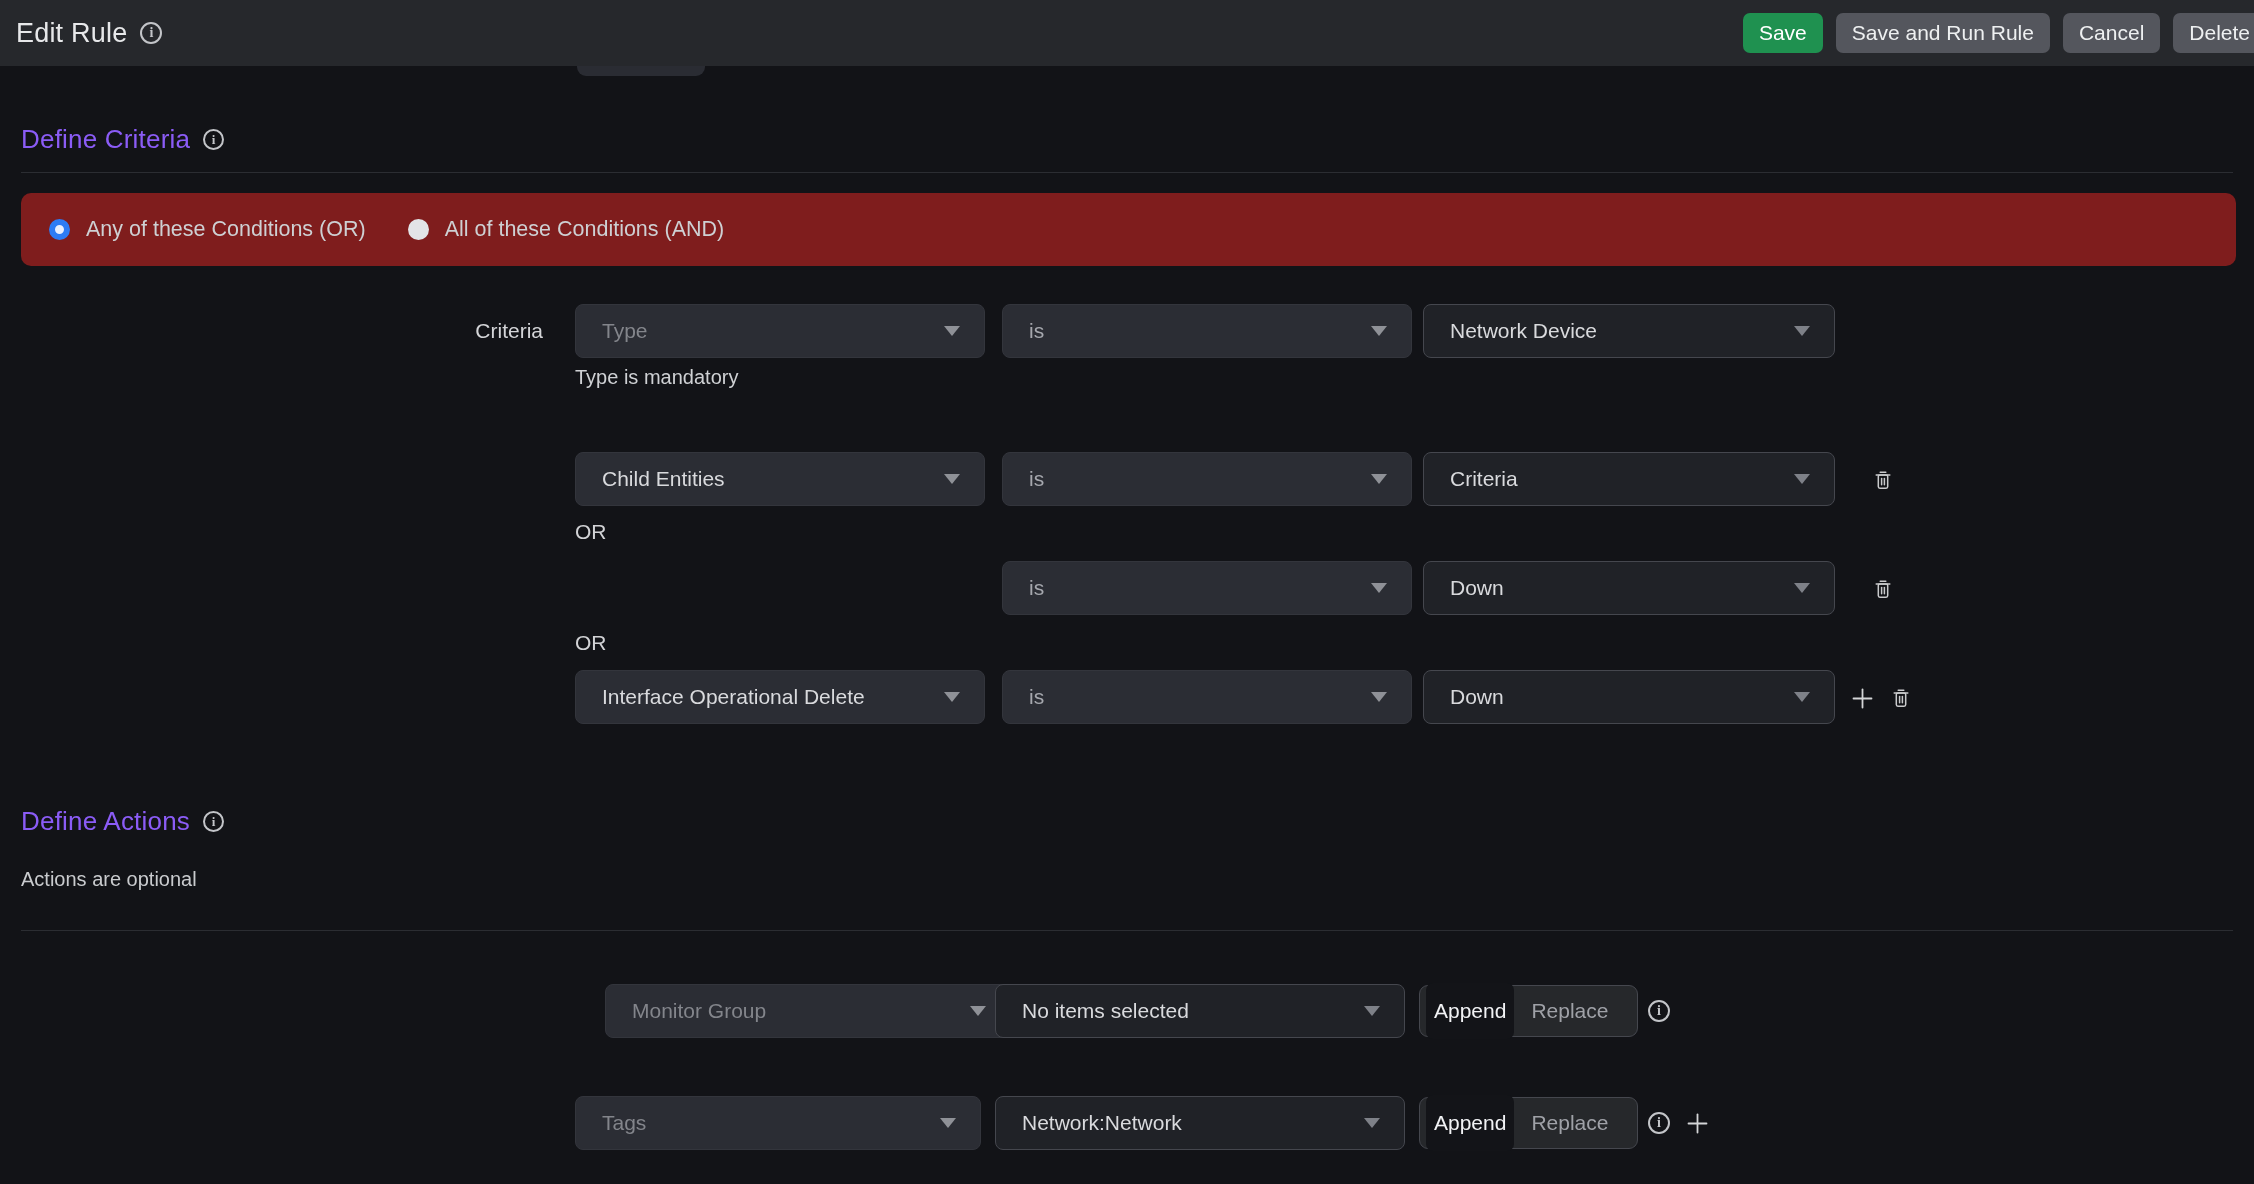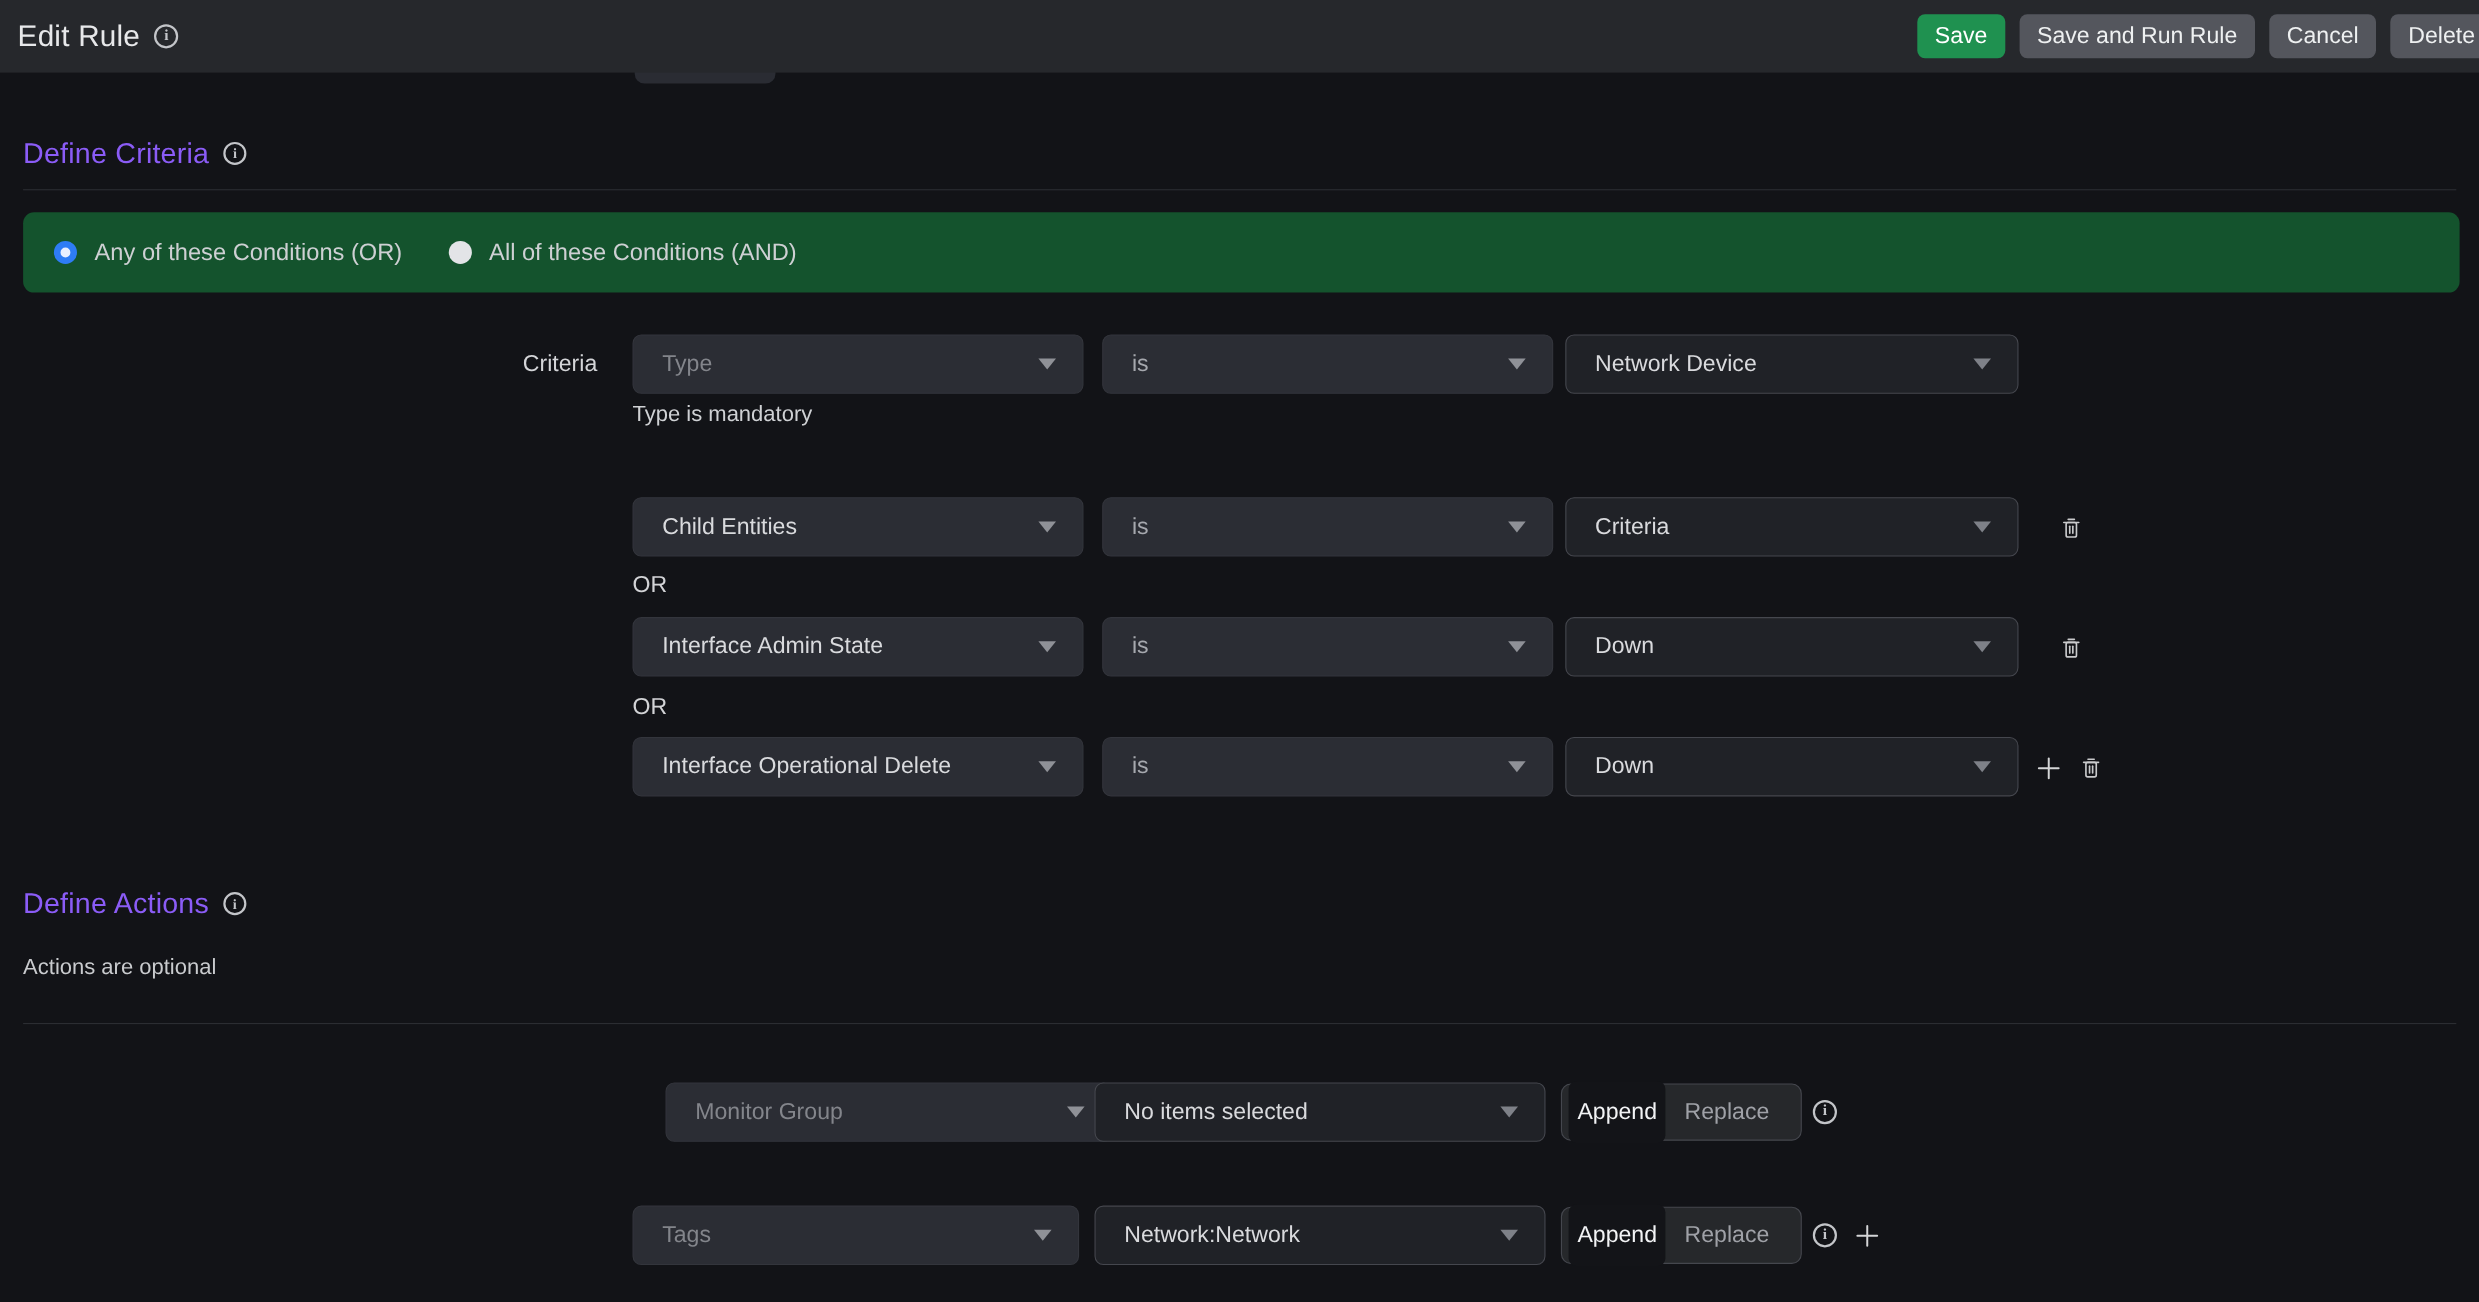--- a/index.html
+++ b/index.html
@@ -31,21 +31,21 @@
     background:#2a2c33;border-radius:0 0 9px 9px;z-index:1;
   }
   
   .section-head{position:absolute;display:flex;align-items:center;gap:13px;}
   .section-title{font-size:26px;color:#8b5cf6;letter-spacing:.2px;}
   .section-sub{position:absolute;font-size:20px;color:#c9cbce;}
   .divider{position:absolute;left:21px;right:21px;height:1px;background:#2b2d32;}
   
   .cond-panel{
     position:absolute;left:21px;right:18px;top:193px;height:73px;
-    background:#14532d;border-radius:10px;display:flex;align-items:center;
+    background:#7f1d1d;border-radius:10px;display:flex;align-items:center;
     padding-left:28px;gap:42px;box-sizing:border-box;
   }
   .radio-option{display:flex;align-items:center;gap:16px;cursor:pointer;}
   .radio-on{width:21px;height:21px;border-radius:50%;border:6px solid #2e7cf5;background:#e9efff;box-sizing:border-box;flex:0 0 auto;}
   .radio-off{width:21px;height:21px;border-radius:50%;background:#e3e4e7;box-sizing:border-box;flex:0 0 auto;}
   .radio-label{font-size:21.5px;color:#ced0d3;}
   
   .row{position:absolute;left:0;width:100%;height:54px;}
   .dd{
     position:absolute;top:0;height:54px;border-radius:8px;display:flex;align-items:center;
@@ -155,24 +155,20 @@
         <rect x="6.3" y="7" width="9.4" height="13.2" rx="1.6"></rect>
         <path d="M9.6 10.5v6.2"></path>
           <path d="M12.4 10.5v6.2"></path>
       </svg>
     </div>
   </div>
 
   <div class="or-label" style="left:575px;top:520px;">OR</div>
 
   <div class="row" style="top:561px;">
-    <div class="dd plain" style="left:575px;width:410px;">
-      <span class="val">Interface Admin State</span>
-      <span class="chev"></span>
-    </div>
     <div class="dd plain" style="left:1002px;width:410px;">
       <span class="op">is</span>
       <span class="chev"></span>
     </div>
     <div class="dd outlined" style="left:1423px;width:412px;">
       <span class="val">Down</span>
       <span class="chev"></span>
     </div>
     <div class="icon-btn" style="left:1871px;top:16px;">
       <svg width="22" height="24" viewBox="0 0 22 24" fill="none" stroke="#c9cacc" stroke-width="1.5" stroke-linecap="round">

